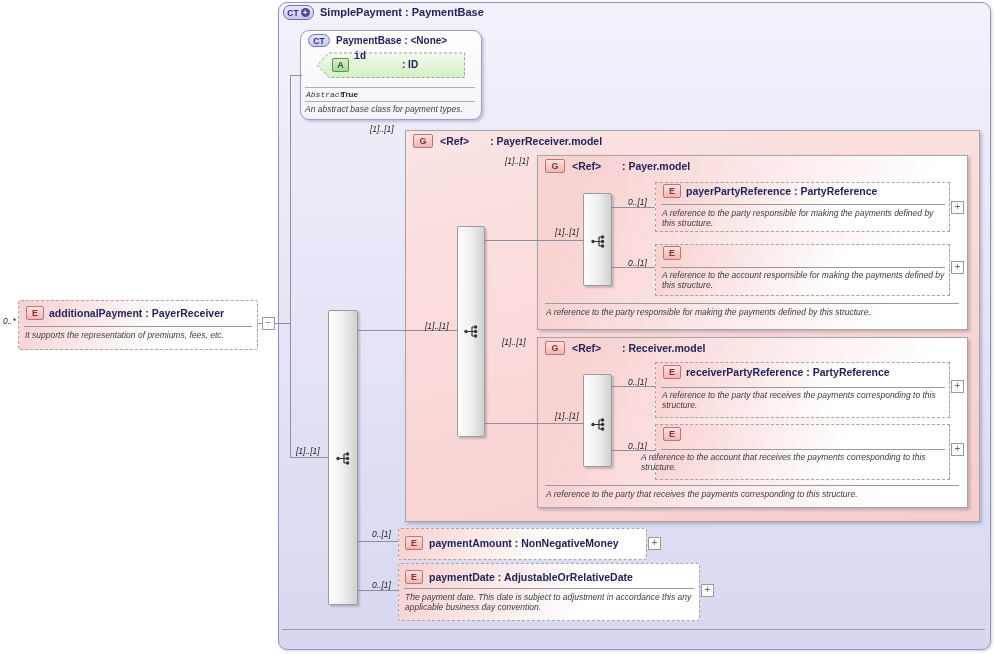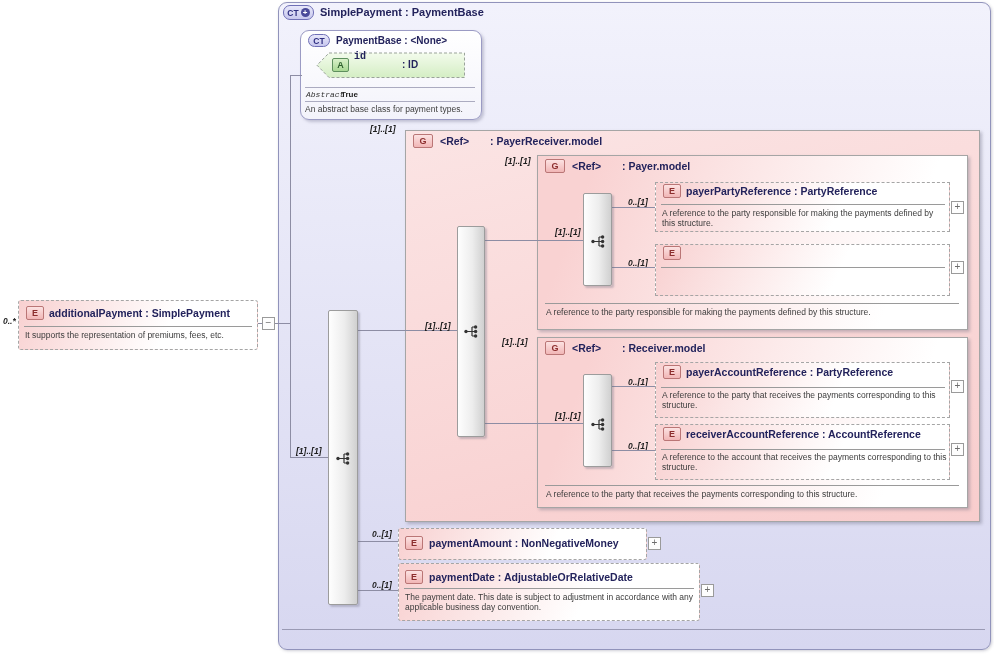--- a/index.html
+++ b/index.html
@@ -1,22 +1,22 @@
 <!DOCTYPE html>
 <html><head>
 <meta charset="utf-8">
 <style>
   html,body{margin:0;padding:0;background:#ffffff;}
   #stage{position:relative;width:994px;height:654px;background:#ffffff;
          font-family:"Liberation Sans",sans-serif;overflow:hidden;}
   .abs{position:absolute;}
   .ttl{position:absolute;font-weight:bold;font-size:10.5px;color:#23235c;white-space:nowrap;}
   .ttl-sm{position:absolute;font-weight:bold;font-size:10px;color:#23235c;white-space:nowrap;}
-  .desc{position:absolute;font-size:8.5px;color:#3c3c3c;line-height:1.2;}
-  .card-lbl{position:absolute;font-style:italic;font-weight:bold;font-size:8.5px;color:#1d1d1d;white-space:nowrap;}
+  .desc{position:absolute;font-style:italic;font-size:8.5px;color:#3c3c3c;line-height:1.2;}
+  .card-lbl{position:absolute;font-style:italic;font-weight:normal;font-size:8.5px;color:#1d1d1d;white-space:nowrap;}
   .lh{position:absolute;height:1px;background:#8d8da4;}
   .lv{position:absolute;width:1px;background:#8d8da4;}
   .hr{position:absolute;height:1px;background:#abab c0;background:#ababc0;}
   .badge{position:absolute;display:flex;align-items:center;justify-content:center;
          font-weight:bold;border:1px solid;border-radius:2px;box-sizing:border-box;}
   .badge-ct{background:linear-gradient(#e8e8fa,#c7c7ee);border-color:#6f6fb6;color:#2e2e80;
             border-radius:7px;font-size:8.5px;}
   .badge-e{background:linear-gradient(#fce2e2,#f1b6b6);border-color:#ba7676;color:#8c2e2e;font-size:9px;}
   .badge-a{background:linear-gradient(#d9f1c9,#a8d893);border-color:#5e8f5e;color:#2d5f2d;font-size:9px;}
   .dashed-card{position:absolute;border:1px dashed #a5a5a5;border-radius:3px;box-sizing:border-box;
@@ -70,21 +70,21 @@
   <div class="ttl-sm" style="left:402px;top:59px;">: ID</div>
   <div class="hr" style="left:305px;top:87px;width:170px;"></div>
   <div class="ab-lbl" style="left:306px;top:90px;font-family:Liberation Mono, monospace;">Abstract</div>
   <div class="ab-val" style="left:341px;top:90px;">True</div>
   <div class="hr" style="left:305px;top:101px;width:170px;"></div>
   <div class="desc" style="left:305px;top:104px;width:172px;white-space:nowrap;">An abstract base class for payment types.</div>
 
   <div class="card-lbl" style="left:3px;top:316px;">0..*</div>
   <div class="dashed-card" style="left:18px;top:300px;width:240px;height:50px;"></div>
   <div class="badge badge-e" style="left:26px;top:306px;width:18px;height:14px;">E</div>
-  <div class="ttl" style="left:49px;top:307px;">additionalPayment : SimplePayment</div>
+  <div class="ttl" style="left:49px;top:307px;">additionalPayment : PayerReceiver</div>
   <div class="hr" style="left:24px;top:326px;width:228px;background:#9a9a9a;"></div>
   <div class="desc" style="left:25px;top:330px;width:230px;">It supports the representation of premiums, fees, etc.</div>
 
   <div class="group-box bg-prg" style="left:405px;top:130px;width:575px;height:392px;"></div>
   <div class="group-box bg-sub" style="left:537px;top:155px;width:431px;height:175px;"></div>
   <div class="group-box bg-sub" style="left:537px;top:337px;width:431px;height:171px;"></div>
 
   <div class="card-lbl" style="left:370px;top:124px;">[1]..[1]</div>
   <div class="badge badge-e" style="left:413px;top:134px;width:20px;height:14px;">G</div>
   <div class="ttl" style="left:440px;top:135px;">&lt;Ref&gt;</div>
@@ -105,56 +105,56 @@
   <div class="badge badge-e" style="left:663px;top:184px;width:18px;height:14px;">E</div>
   <div class="ttl" style="left:686px;top:185px;">payerPartyReference : PartyReference</div>
   <div class="hr" style="left:661px;top:204px;width:284px;background:#9a9a9a;"></div>
   <div class="desc" style="left:662px;top:208px;width:286px;">A reference to the party responsible for making the payments defined by this structure.</div>
   <div class="pm" style="left:951px;top:201px;">+</div>
 
   <div class="card-lbl" style="left:628px;top:258px;">0..[1]</div>
   <div class="dashed-card" style="left:655px;top:244px;width:295px;height:52px;border-radius:0;"></div>
   <div class="badge badge-e" style="left:663px;top:246px;width:18px;height:14px;">E</div>
   <div class="hr" style="left:661px;top:267px;width:284px;background:#9a9a9a;"></div>
+  <div class="desc" style="left:662px;top:270px;width:286px;">A reference to the account responsible for making the payments defined by this structure.</div>
   <div class="pm" style="left:951px;top:261px;">+</div>
 
   <div class="hr" style="left:545px;top:303px;width:414px;background:#9a9a9a;"></div>
   <div class="desc" style="left:546px;top:307px;width:416px;white-space:nowrap;">A reference to the party responsible for making the payments defined by this structure.</div>
 
   <div class="card-lbl" style="left:628px;top:377px;">0..[1]</div>
   <div class="dashed-card" style="left:655px;top:362px;width:295px;height:56px;border-radius:0;"></div>
   <div class="badge badge-e" style="left:663px;top:365px;width:18px;height:14px;">E</div>
-  <div class="ttl" style="left:686px;top:366px;">payerAccountReference : PartyReference</div>
+  <div class="ttl" style="left:686px;top:366px;">receiverPartyReference : PartyReference</div>
   <div class="hr" style="left:661px;top:387px;width:284px;background:#9a9a9a;"></div>
   <div class="desc" style="left:662px;top:390px;width:286px;">A reference to the party that receives the payments corresponding to this structure.</div>
   <div class="pm" style="left:951px;top:380px;">+</div>
 
   <div class="card-lbl" style="left:628px;top:441px;">0..[1]</div>
   <div class="dashed-card" style="left:655px;top:424px;width:295px;height:56px;border-radius:0;"></div>
   <div class="badge badge-e" style="left:663px;top:427px;width:18px;height:14px;">E</div>
-  <div class="ttl" style="left:686px;top:428px;">receiverAccountReference : AccountReference</div>
   <div class="hr" style="left:661px;top:449px;width:284px;background:#9a9a9a;"></div>
-  <div class="desc" style="left:662px;top:452px;width:286px;">A reference to the account that receives the payments corresponding to this structure.</div>
+  <div class="desc" style="left:641px;top:452px;width:286px;">A reference to the account that receives the payments corresponding to this structure.</div>
   <div class="pm" style="left:951px;top:443px;">+</div>
 
   <div class="hr" style="left:545px;top:485px;width:414px;background:#9a9a9a;"></div>
   <div class="desc" style="left:546px;top:489px;width:416px;white-space:nowrap;">A reference to the party that receives the payments corresponding to this structure.</div>
 
   <div class="card-lbl" style="left:372px;top:529px;">0..[1]</div>
   <div class="dashed-card" style="left:398px;top:528px;width:249px;height:32px;"></div>
   <div class="badge badge-e" style="left:405px;top:536px;width:18px;height:14px;">E</div>
   <div class="ttl" style="left:429px;top:537px;">paymentAmount : NonNegativeMoney</div>
   <div class="pm" style="left:648px;top:537px;">+</div>
 
   <div class="card-lbl" style="left:372px;top:580px;">0..[1]</div>
   <div class="dashed-card" style="left:398px;top:563px;width:302px;height:58px;"></div>
   <div class="badge badge-e" style="left:405px;top:570px;width:18px;height:14px;">E</div>
   <div class="ttl" style="left:429px;top:571px;">paymentDate : AdjustableOrRelativeDate</div>
   <div class="hr" style="left:404px;top:588px;width:290px;background:#9a9a9a;"></div>
-  <div class="desc" style="left:405px;top:592px;width:292px;">The payment date. This date is subject to adjustment in accordance with any applicable business day convention.</div>
+  <div class="desc" style="left:405px;top:592px;width:292px;">The payment date. This date is subject to adjustment in accordance this any applicable business day convention.</div>
   <div class="pm" style="left:701px;top:584px;">+</div>
 
   <div class="lh" style="left:258px;top:323px;width:33px;"></div>
   <div class="lv" style="left:290px;top:75px;height:383px;"></div>
   <div class="lh" style="left:290px;top:75px;width:12px;"></div>
   <div class="lh" style="left:291px;top:457px;width:37px;"></div>
   <div class="lh" style="left:358px;top:330px;width:99px;"></div>
   <div class="lh" style="left:358px;top:541px;width:40px;"></div>
   <div class="lh" style="left:358px;top:590px;width:40px;"></div>
   <div class="lh" style="left:485px;top:240px;width:98px;"></div>

